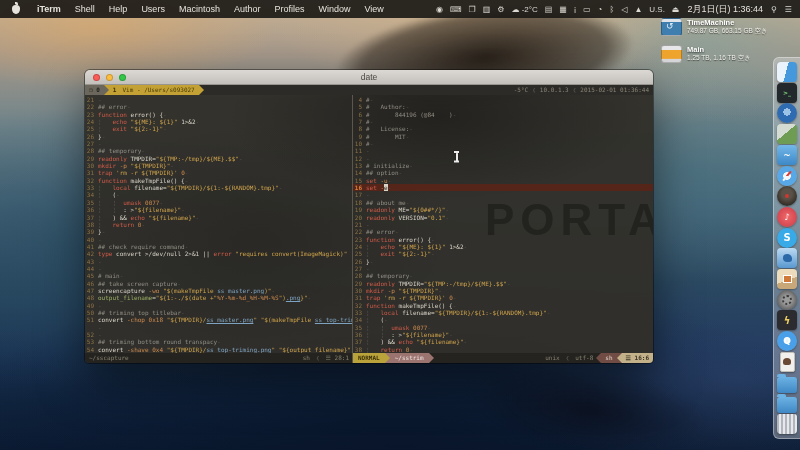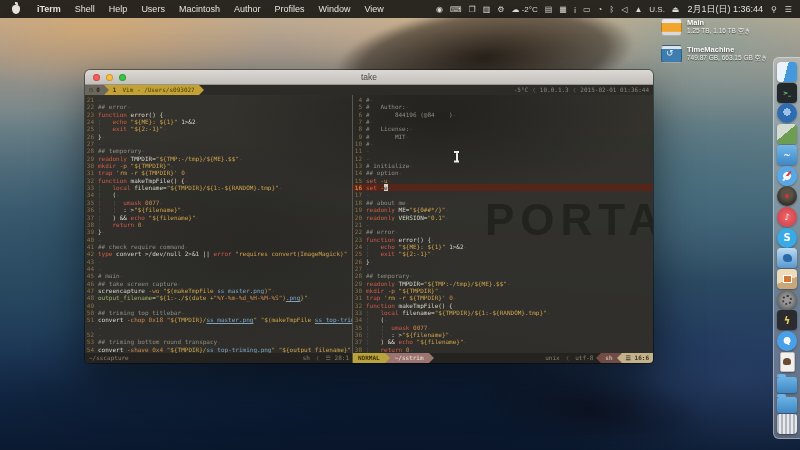--- a/index.html
+++ b/index.html
@@ -179,31 +179,31 @@
       </span>
     <span class="mb-right" style="margin-left:0;gap:8px;text-align:center;">
       <span class="mb-clock">2月1日(日) 1:36:44</span>
       <span class="mb-status">⚲</span>
       <span class="mb-status">☰</span>
     </span>
   </div>
 
   <div class="drives">
       <div class="drive">
+        <div class="drive-icon time-machine"></div>
+        <div>
+          <div class="drive-name">TimeMachine</div>
+          <div class="drive-info">749.87 GB, 663.15 GB 空き</div>
+        </div>
+      </div>
+      <div class="drive">
         <div class="drive-icon external-drive"></div>
         <div>
           <div class="drive-name">Main</div>
           <div class="drive-info">1.25 TB, 1.16 TB 空き</div>
-        </div>
-      </div>
-      <div class="drive">
-        <div class="drive-icon time-machine"></div>
-        <div>
-          <div class="drive-name">TimeMachine</div>
-          <div class="drive-info">749.87 GB, 663.15 GB 空き</div>
         </div>
       </div>
     </div>
 
   <div class="dock">
       <div class="dock-icon di-finder"></div>
       <div class="dock-icon di-iterm"></div>
       <div class="dock-icon di-blue-badge-app"></div>
       <div class="dock-icon di-macvim"></div>
       <div class="dock-icon di-mail"></div>
@@ -220,21 +220,21 @@
       <div class="dock-icon di-folder-downloads"></div>
       <div class="dock-icon di-folder-documents"></div>
       <div class="dock-icon di-trash"></div>
     </div>
 
   <div class="window">
     <div class="titlebar">
       <span class="tl tl-close"></span>
       <span class="tl tl-min"></span>
       <span class="tl tl-zoom"></span>
-      <span class="win-title">take</span>
+      <span class="win-title">date</span>
     </div>
 
     <div class="tmuxbar">
       <span class="tseg tseg-session">❐ 0</span>
       <span class="arr-r arr-sess"></span>
       <span class="tseg tseg-index">1</span>
       <span class="tseg tseg-title">Vim - /Users/s093027</span>
       <span class="arr-r arr-yel"></span>
       <span class="tmux-right">
         <span>-5°C</span>

